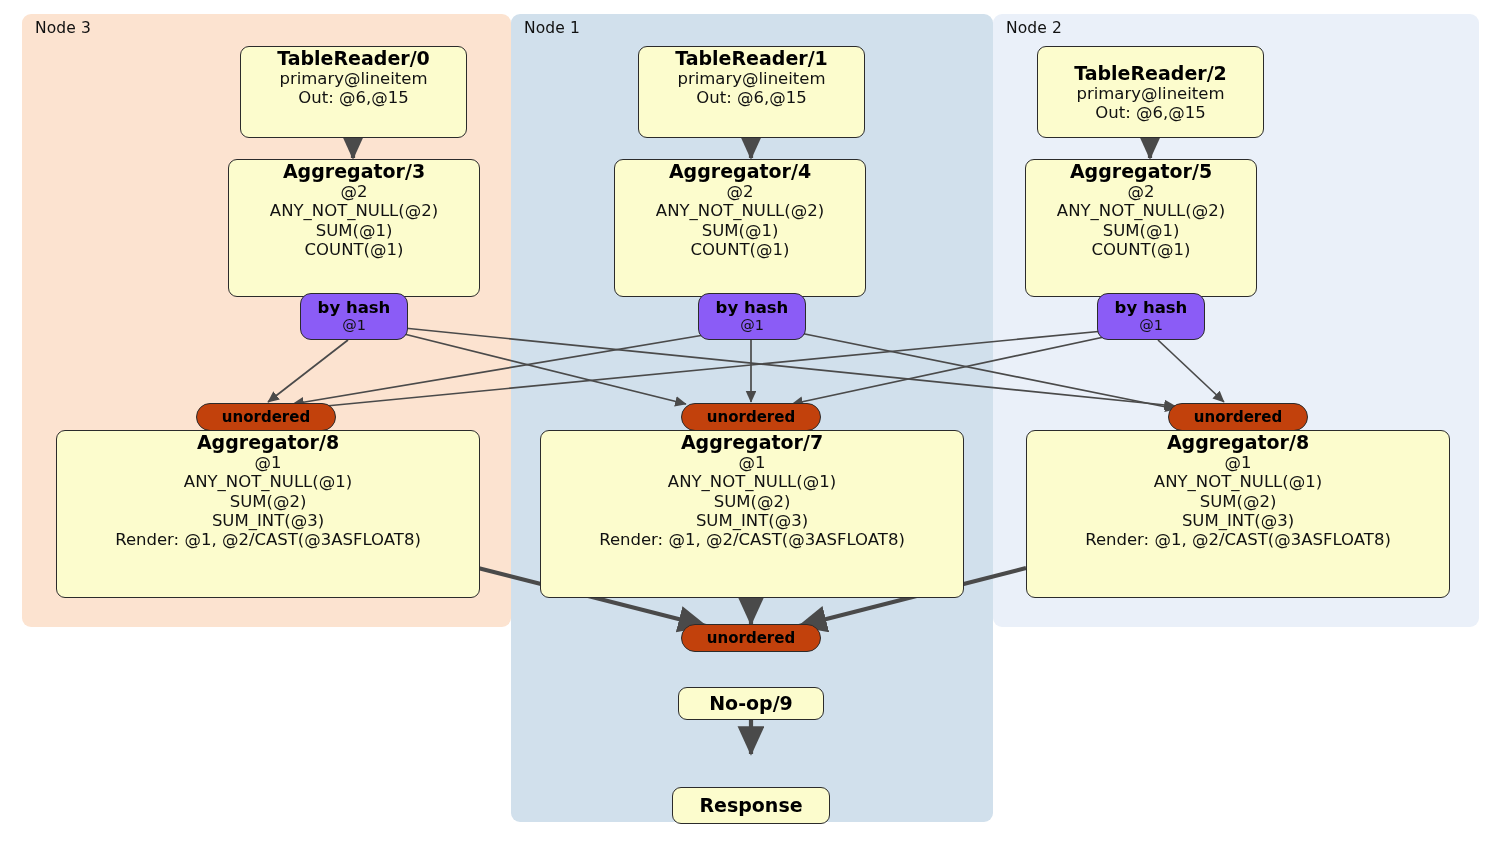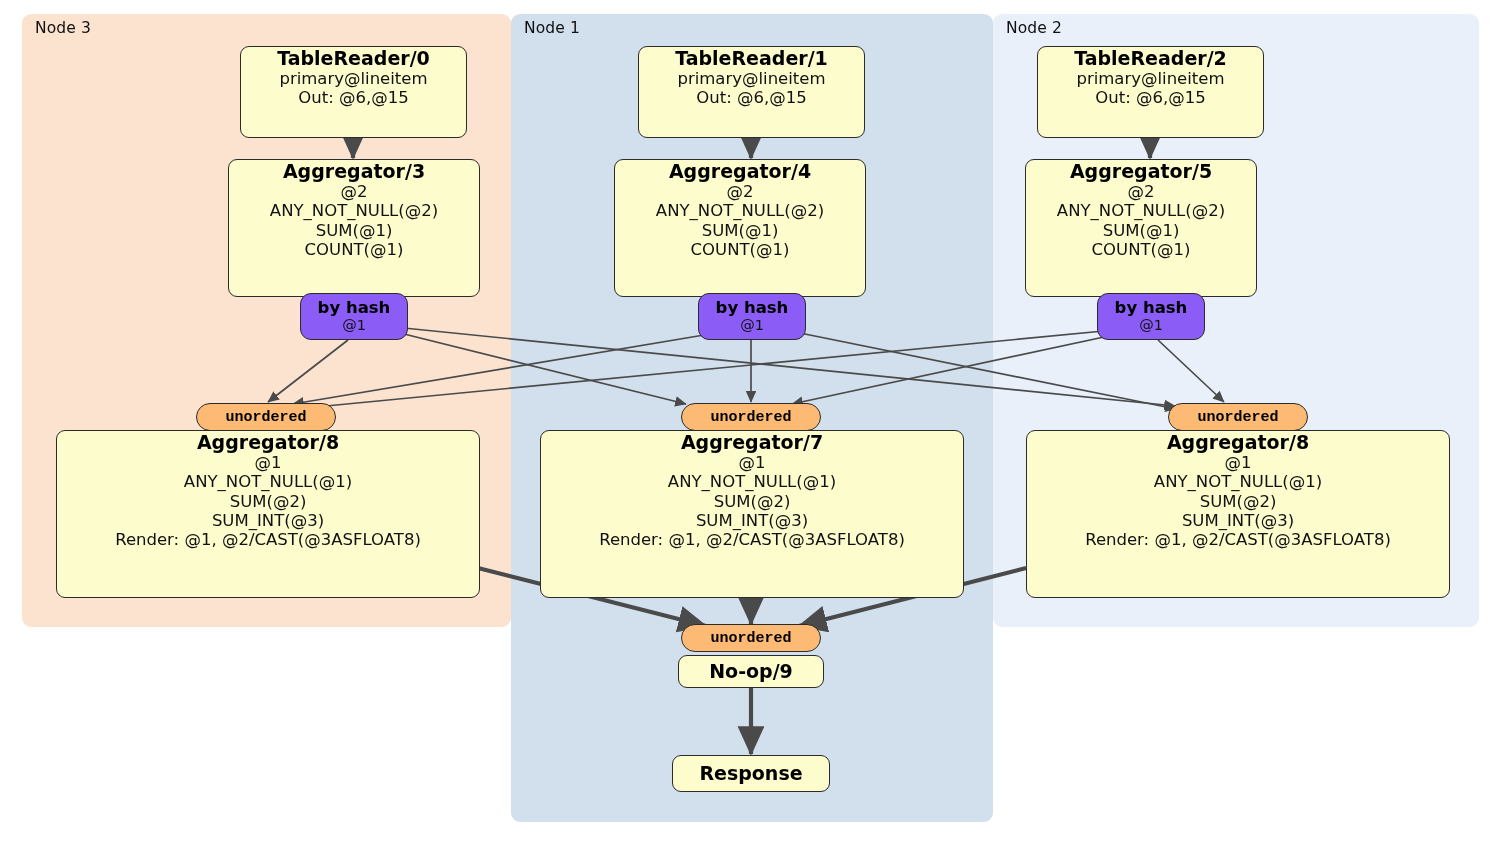--- a/index.html
+++ b/index.html
@@ -15,29 +15,29 @@
 
   
   svg.edges{position:absolute;left:0;top:0;width:1504px;height:842px;overflow:visible;}
 
   
   .box{position:absolute;background:#FCFCCD;border:1.6px solid #2b2b2b;border-radius:9px;
        box-sizing:border-box;display:flex;flex-direction:column;align-items:center;
        justify-content:flex-start;}
   .box .ttl{font-weight:bold;font-size:19px;color:#000;line-height:1.18;white-space:nowrap;}
   .box .ln{font-size:16.5px;color:#111;line-height:1.155;white-space:nowrap;}
-  .box.single{justify-content:center;padding-top:0;}
+  .box.single{justify-content:center;padding-top:0;margin-top:32px;}
 
   
   .pill{position:absolute;box-sizing:border-box;border:1.6px solid #2b2b2b;
         display:flex;flex-direction:column;align-items:center;justify-content:center;}
   .pill.hash{background:#8b5cf6;border-radius:11px;}
   .pill.hash .h1{font-weight:bold;font-size:16.5px;color:#000;line-height:1.1;white-space:nowrap;}
   .pill.hash .h2{font-size:14.5px;color:#111;line-height:1.1;white-space:nowrap;}
-  .pill.ord{background:#fdba74;border-radius:999px;font-family:Liberation Mono, monospace;}
+  .pill.ord{background:#c2410c;border-radius:999px;}
   .pill.ord .o1{font-weight:bold;font-size:15px;color:#000;white-space:nowrap;}
 </style>
 </head>
 <body>
 
 <div id="stage">
 
   <div class="region" style="left:22px;top:14px;width:489px;height:613px;background:#FCE3D0;">
     <span class="region-label">Node 3</span>
   </div>
@@ -97,21 +97,21 @@
     <div class="ln">primary@lineitem</div>
     <div class="ln">Out: @6,@15</div>
   </div>
 
   <div class="box" style="left:638px;top:46px;width:227px;height:92px;">
     <div class="ttl">TableReader/1</div>
     <div class="ln">primary@lineitem</div>
     <div class="ln">Out: @6,@15</div>
   </div>
 
-  <div class="box" style="left:1037px;top:46px;width:227px;height:92px;">
+  <div class="box" style="left:1037px;top:46px;width:227px;height:92px;justify-content:center;">
     <div class="ttl">TableReader/2</div>
     <div class="ln">primary@lineitem</div>
     <div class="ln">Out: @6,@15</div>
   </div>
 
   <div class="box" style="left:228px;top:159px;width:252px;height:138px;">
     <div class="ttl">Aggregator/3</div>
     <div class="ln">@2</div>
     <div class="ln">ANY_NOT_NULL(@2)</div>
     <div class="ln">SUM(@1)</div>

